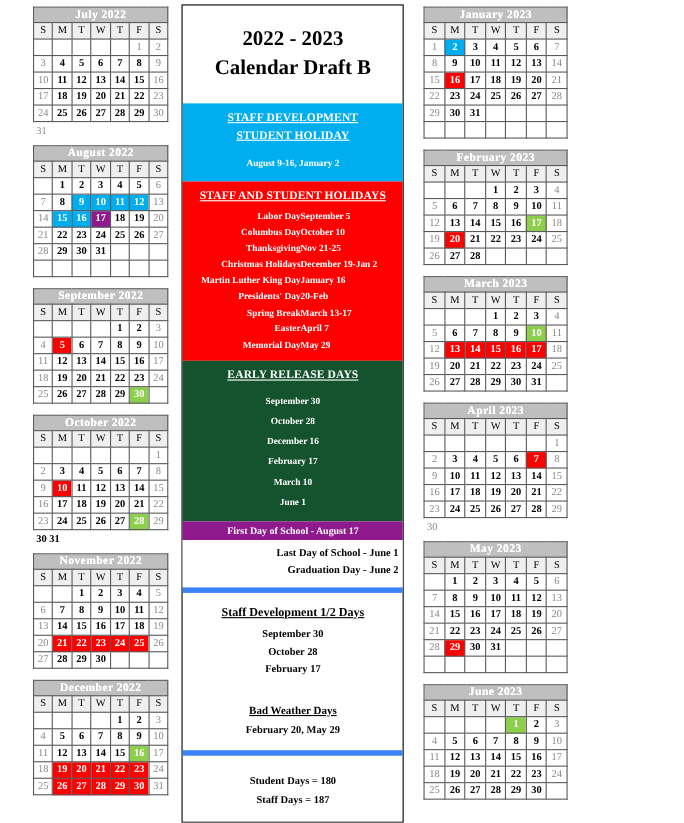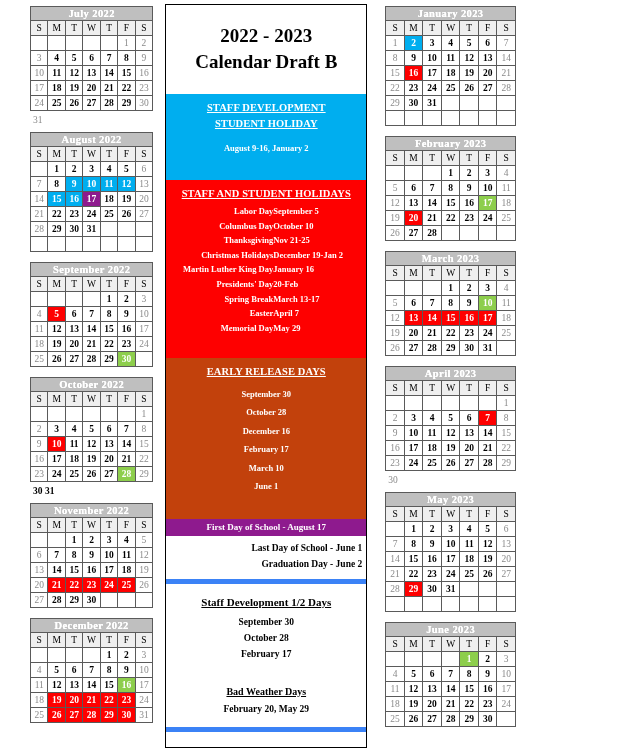--- a/index.html
+++ b/index.html
@@ -84,27 +84,27 @@
   }
   .lg-title{
     text-align:center;
     padding:18px 4px 20px;
     font-size:19px;
     font-weight:bold;
     line-height:1.35;
   }
   .lg-title .l2{display:block;}
   .band{
-    padding:6px 5px 23px;
+    padding:6px 5px 8px;
     text-align:center;
     box-sizing:border-box;
   }
   .band.cyan{background:#00aeef;}
   .band.red{background:#fe0000;}
-  .band.green{background:#c2410c;}
+  .band.green{background:#14532d;}
   .band.purple{background:#8e1a8e;}
   .band-head{
     color:#ffffff;
     font-weight:bold;
     font-size:10.5px;
     text-decoration:underline;
     line-height:1.45;
     letter-spacing:.1px;
   }
   .band-sub{

